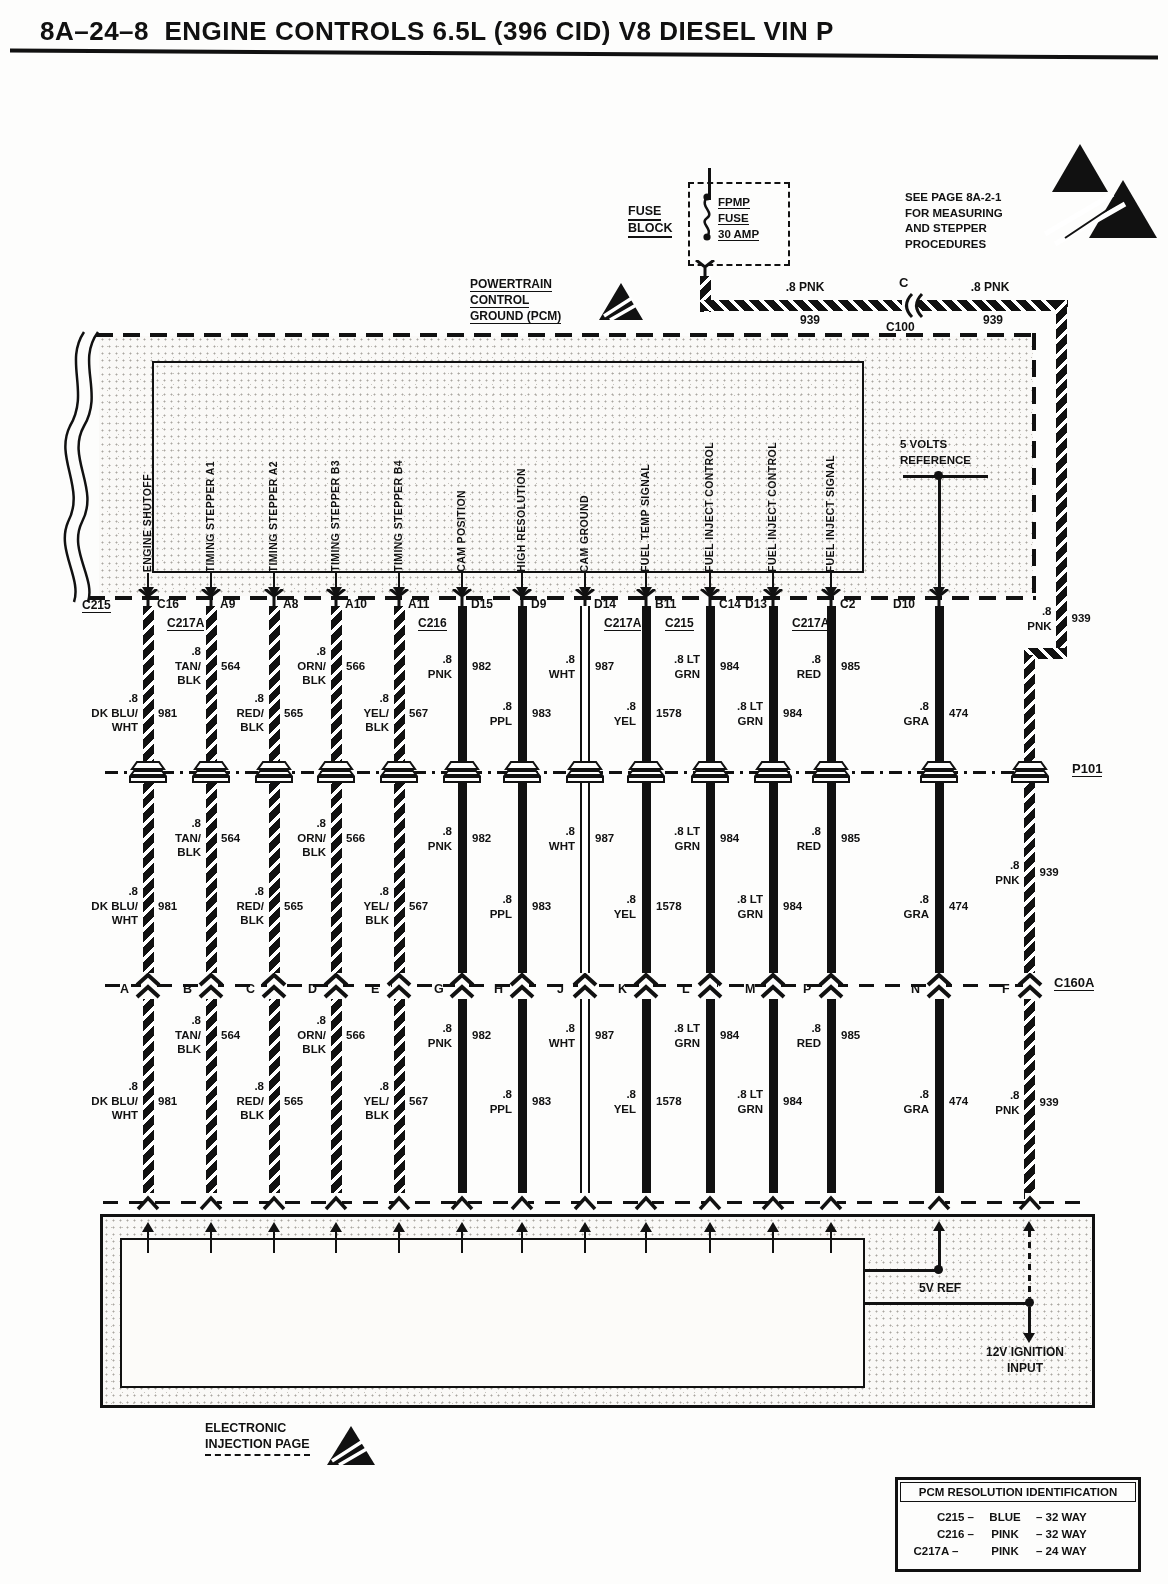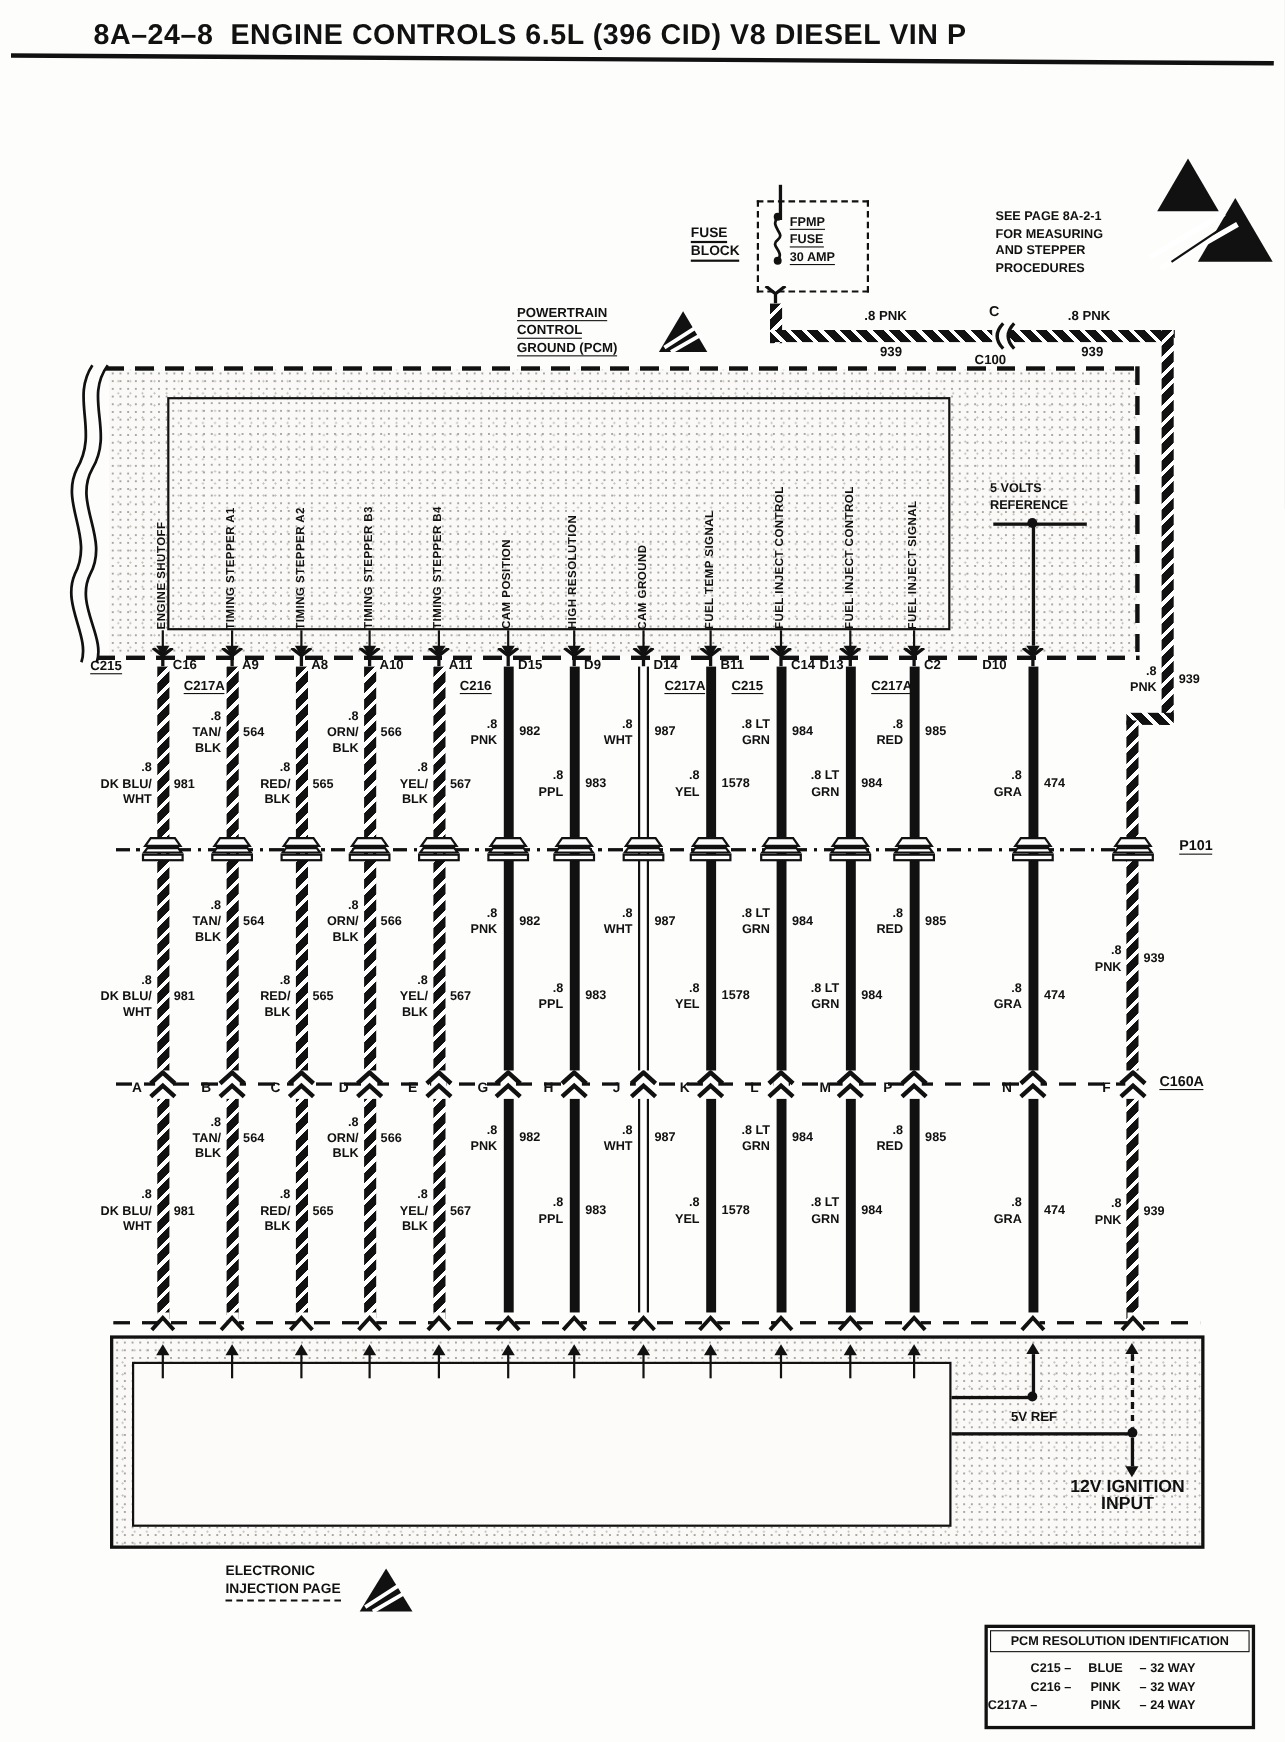--- a/index.html
+++ b/index.html
@@ -34,21 +34,21 @@
   .head-dn{width:0;height:0;border-left:6px solid transparent;border-right:6px solid transparent;border-top:10px solid #111;}
   .head-up{width:0;height:0;border-left:6px solid transparent;border-right:6px solid transparent;border-bottom:10px solid #111;}
   .dot{width:9px;height:9px;border-radius:50%;background:#111;}
   .txt{white-space:nowrap;}
 </style>
 </head>
 <body>
 
 <div class="page">
 
-  <div class="abs b" style="left:40px;top:16px;font-size:26px;letter-spacing:.5px;margin-left:45px;">
+  <div class="abs b" style="left:40px;top:16px;font-size:26px;letter-spacing:.5px;">
     <span>8A–24–8</span>&nbsp;&nbsp;<span>ENGINE CONTROLS 6.5L (396 CID) V8 DIESEL VIN P</span>
   </div>
   <div class="abs" style="left:10px;top:52px;width:1148px;height:4px;background:#111;transform:rotate(.35deg);"></div>
 
 
   <div class="abs" style="left:708px;top:168px;width:2.5px;height:32px;background:#111;"></div>
 
   <div class="abs" style="left:688px;top:182px;width:102px;height:84px;border:2.5px dashed #111;box-sizing:border-box;"></div>
   <div class="abs b txt" style="left:628px;top:203px;width:58px;text-align:left;font-size:12.5px;line-height:17px;">
     <span class="u">FUSE</span><br>
@@ -145,21 +145,21 @@
   <div class="abs shaft" style="left:938px;top:1231px;height:38px;"></div>
   <div class="abs head-up" style="left:933px;top:1221px;"></div>
   <div class="abs b txt" style="left:905px;top:1281px;width:70px;text-align:center;font-size:12px;">5V REF</div>
 
   <div class="abs" style="left:865px;top:1302px;width:162px;height:2.5px;background:#111;"></div>
   <div class="abs dot" style="left:1025px;top:1298px;"></div>
   <div class="abs shaft-dash" style="left:1028px;top:1231px;height:67px;"></div>
   <div class="abs head-up" style="left:1023px;top:1221px;"></div>
   <div class="abs shaft" style="left:1028px;top:1307px;height:26px;"></div>
   <div class="abs head-dn" style="left:1023px;top:1333px;"></div>
-  <div class="abs b" style="left:960px;top:1344px;width:130px;text-align:center;font-size:16px;line-height:16px;">
+  <div class="abs b" style="left:960px;top:1344px;width:130px;text-align:center;font-size:12px;line-height:16px;">
     <span>12V IGNITION</span><br>
     <span>INPUT</span>
   </div>
 
   <div class="abs b" style="left:205px;top:1420px;font-size:12.5px;line-height:16px;border-bottom:2px dashed #111;padding-bottom:2px;">
     <span>ELECTRONIC</span><br>
     <span>INJECTION PAGE</span>
   </div>
   <svg class="abs" style="left:325px;top:1424px;" width="52" height="44">
     <polygon points="26,2 50,41 2,41" fill="#111"></polygon>
@@ -173,21 +173,21 @@
           <span style="text-align: right;">C215 –</span>
           <span style="text-align: center;">BLUE</span>
           <span style="text-align: left;">– 32 WAY</span>
         </div>
         <div style="display: grid; grid-template-columns: 76px 62px 92px; font: 700 11.5px / 17px &quot;Liberation Sans&quot;, sans-serif;">
           <span style="text-align: right;">C216 –</span>
           <span style="text-align: center;">PINK</span>
           <span style="text-align: left;">– 32 WAY</span>
         </div>
         <div style="display: grid; grid-template-columns: 76px 62px 92px; font: 700 11.5px / 17px &quot;Liberation Sans&quot;, sans-serif;">
-          <span style="text-align: left;">C217A –</span>
+          <span style="text-align: center;">C217A –</span>
           <span style="text-align: center;">PINK</span>
           <span style="text-align: left;">– 24 WAY</span>
         </div>
       </div>
   </div>
 
   <div id="gen">
       <div class="wire-h" style="position: absolute; left: 142.5px; top: 606px; height: 595px;"></div>
       <svg width="22" height="17" style="position: absolute; left: 137px; top: 589px;">
         <path d="M11 17 V7 M11 7 L2 0 M11 7 L20 0" stroke="#111" stroke-width="3" fill="none"></path>

